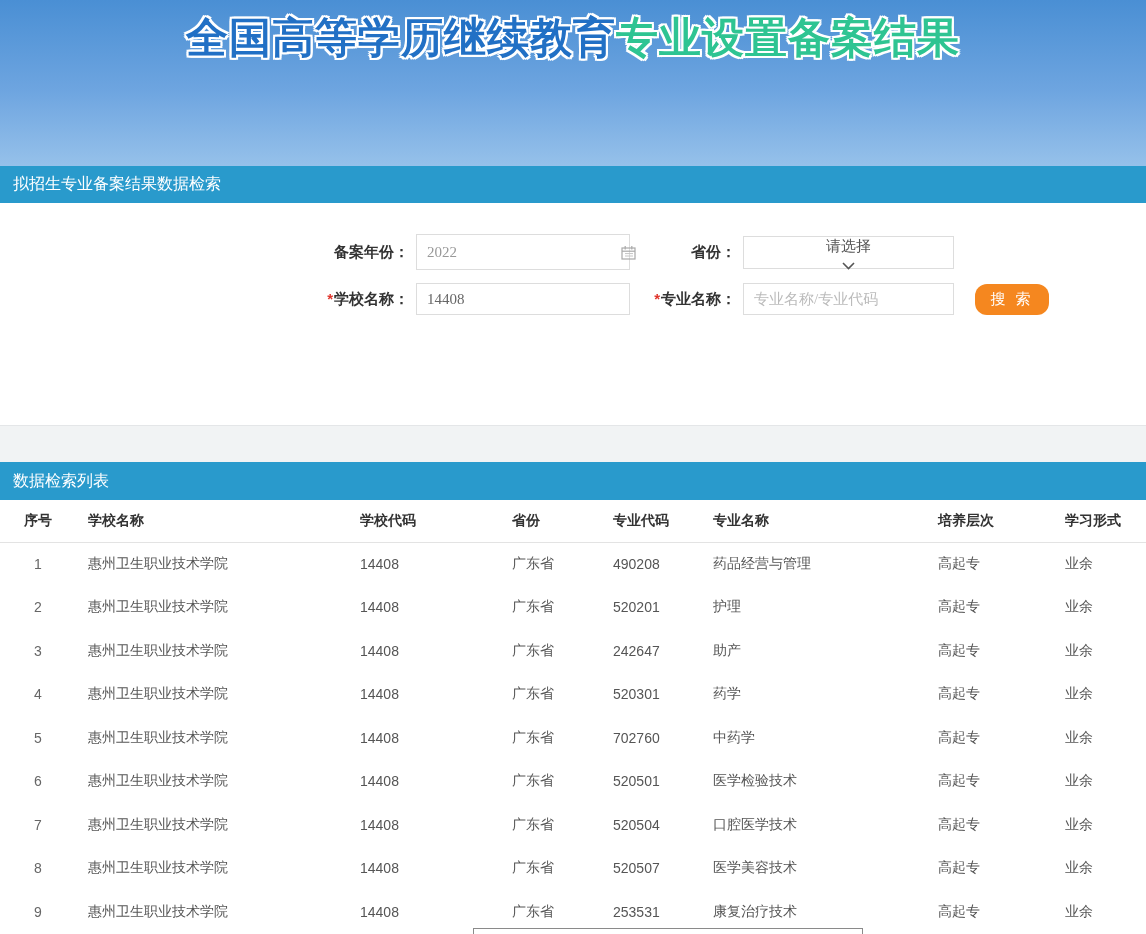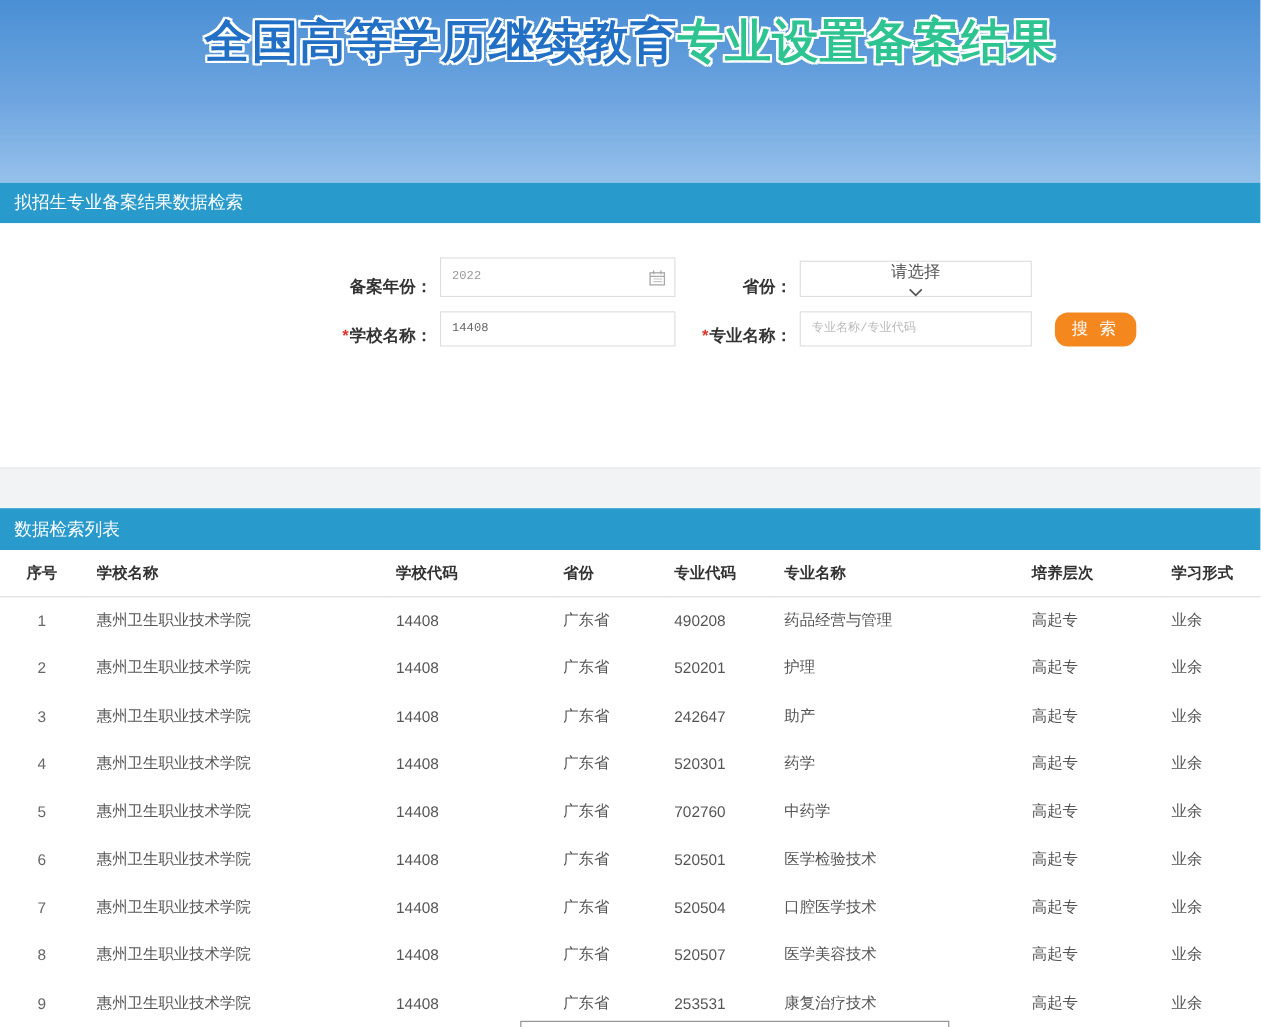--- a/index.html
+++ b/index.html
@@ -16,30 +16,30 @@
                 -2px 0 0 #fff, 2px 0 0 #fff, 0 -2px 0 #fff, 0 2px 0 #fff; }
   .title-blue { color:#2170c5; }
   .title-green { color:#2ec492; }
 
   
   .section-bar { height:37px; background:#299acc; color:#fff; font-size:16px;
     display:flex; align-items:center; padding-left:13px; }
 
   
   .search-area { background:#fff; height:222px; padding-top:31px; }
-  .form-row { display:flex; align-items:flex-end; margin-bottom:13px; }
+  .form-row { display:flex; align-items:center; margin-bottom:13px;padding-left:16px; }
   .lbl { font-size:15px; color:#333; font-weight:bold; white-space:nowrap; }
   .lbl-1 { width:400px; text-align:right; padding-right:7px; }
   .lbl-2 { width:113px; text-align:right; padding-right:7px; }
   .req { color:#e0342b; margin-right:1px; font-weight:bold; }
   .input-box { height:36px; width:214px; border:1px solid #ddd; background:#fff;
     display:flex; align-items:center; }
   .row2 .input-box { height:32px; }
   .input-box input { border:none; outline:none; flex:1; height:100%; padding:0 10px;
-    font-size:11px; color:#666; font-family:Liberation Mono, monospace; background:transparent; }
+    font-size:15px; color:#666; font-family:Liberation Serif, serif; background:transparent; }
   .input-box input.dim { color:#999; }
   .input-box input::placeholder { color:#bbb; }
   .cal-wrap { padding-right:8px; display:flex; align-items:center; cursor:pointer; }
   .select-box { height:33px; width:211px; border:1px solid #ddd; background:#fff;
     display:flex; align-items:center; justify-content:space-between; padding:0 10px;
     font-size:15px; color:#555; cursor:pointer;flex-direction:column; }
   .fld-2 { width:211px; }
   .search-btn { margin-left:21px; width:74px; height:31px; background:#f5871f; color:#fff;
     border:none; border-radius:12px; font-size:15px; letter-spacing:3px; cursor:pointer;
     font-family:inherit; }

